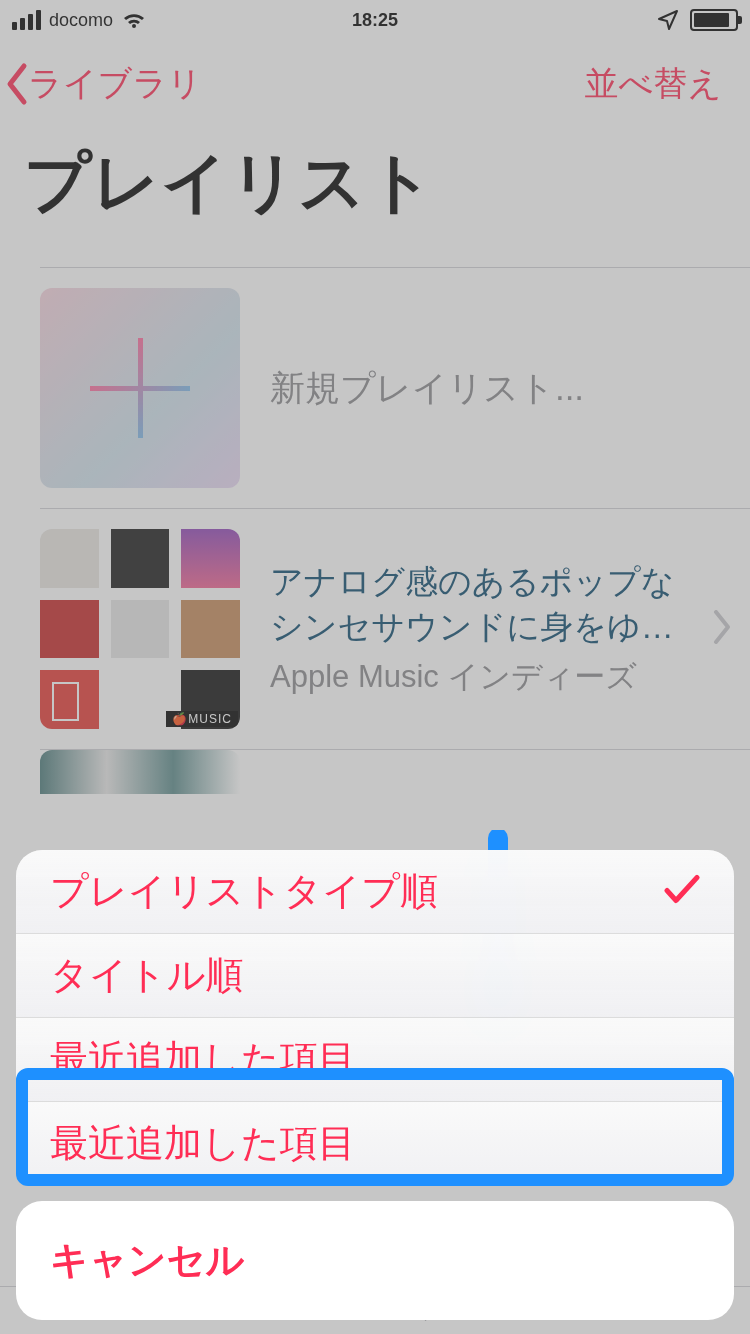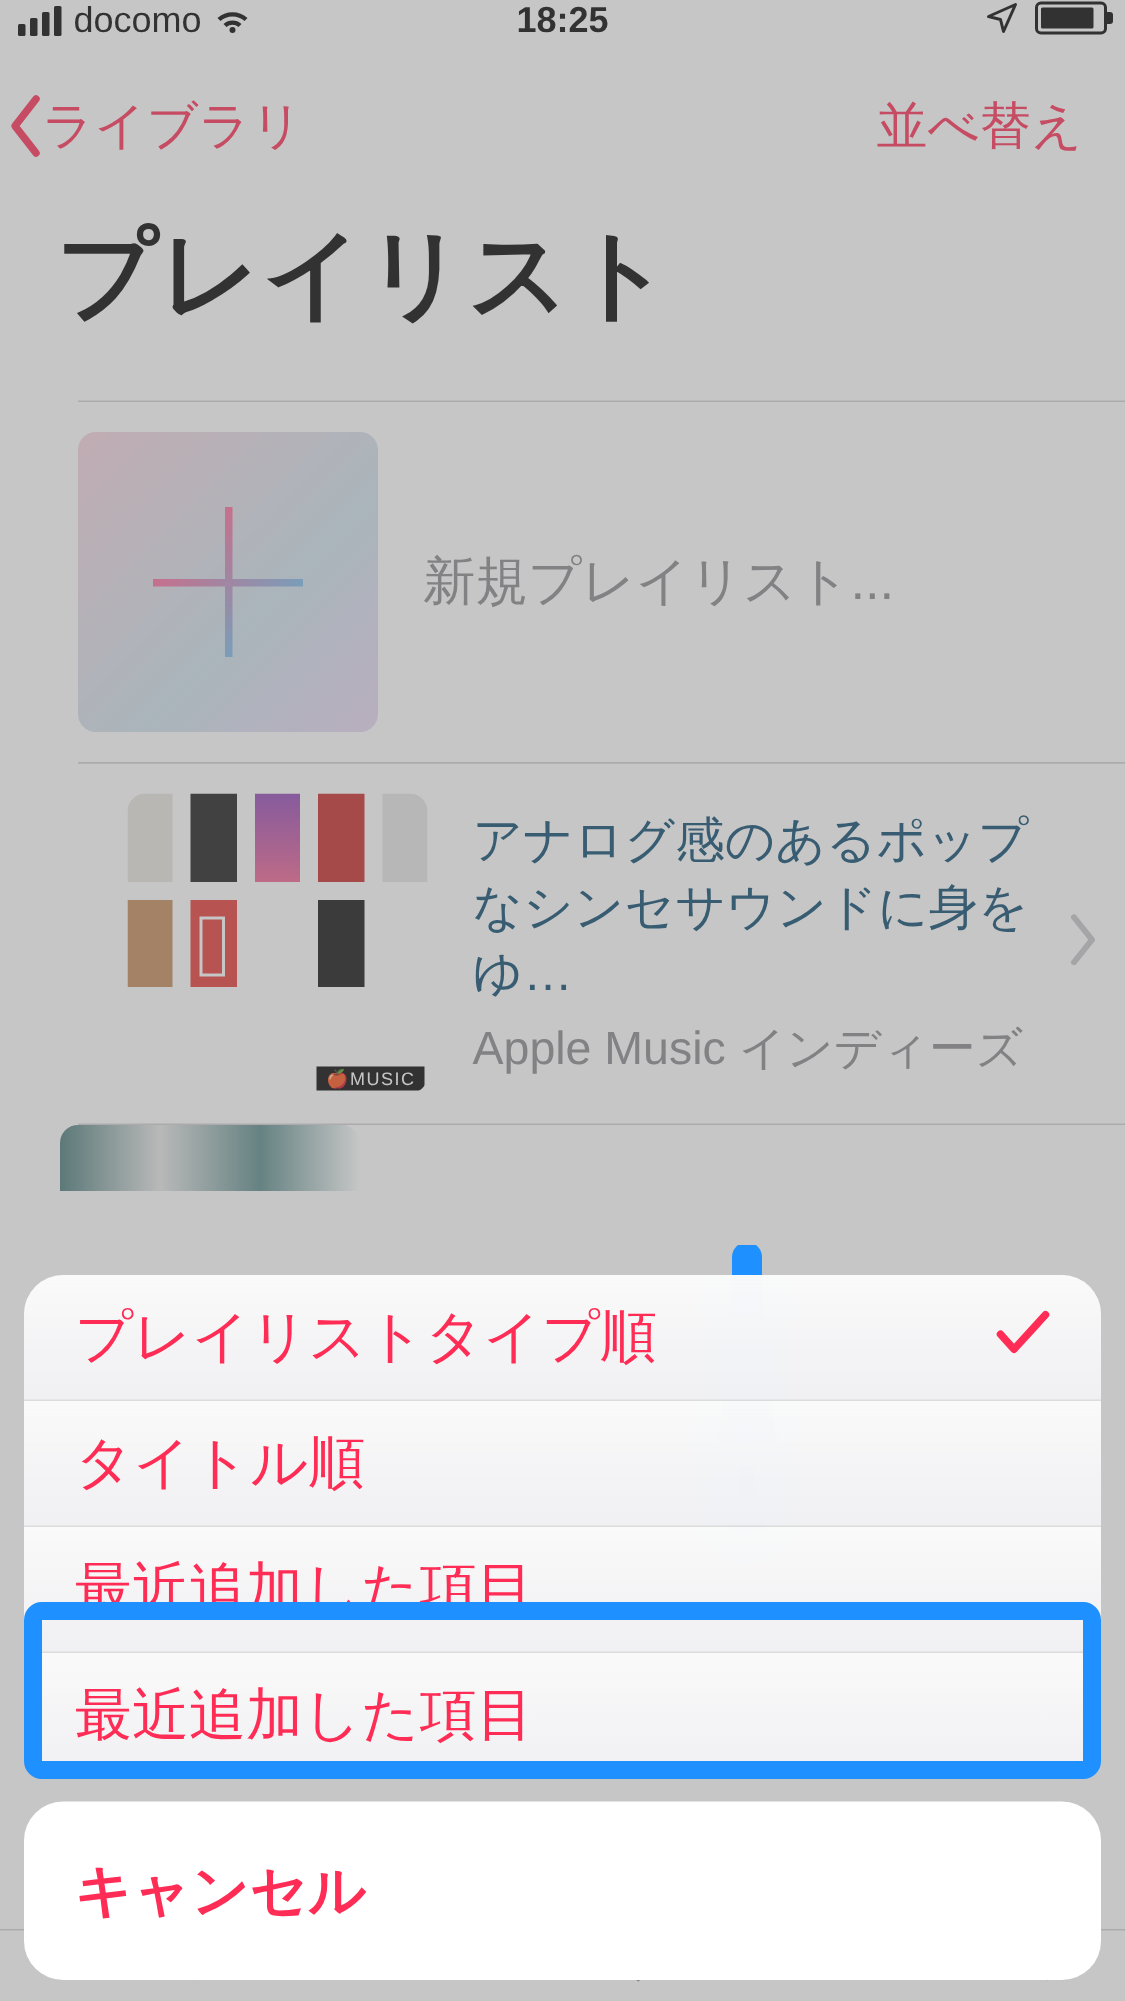--- a/index.html
+++ b/index.html
@@ -1,55 +1,55 @@
 <!DOCTYPE html>
 <html><head>
 <meta charset="utf-8">
 <style>
   * { margin: 0; padding: 0; box-sizing: border-box; font-family: -apple-system, 'Hiragino Sans', sans-serif; -webkit-font-smoothing: antialiased; }
   body { width: 750px; height: 1334px; overflow: hidden; background: #fff; position: relative; }
 
   .screen { width: 750px; height: 1334px; position: relative; }
 
   
-  .status-bar { height: 40px; display: flex; align-items: flex-start; padding: 0 12px; font-size: 24px; font-weight: 500; }
+  .status-bar { height: 40px; display: flex; align-items: center; padding: 0 12px; font-size: 18px; font-weight: 500; }
   .status-left { display: flex; align-items: center; gap: 8px; }
   .status-center { position:absolute; left:50%; transform:translateX(-50%); font-weight:600; }
   .status-right { margin-left:auto; display: flex; align-items: center; gap: 10px; }
   .signal { display: flex; align-items: flex-end; gap: 3px; }
   .signal span { width: 5px; background:#000; border-radius:1px; }
   .signal span:nth-child(1){height:8px}.signal span:nth-child(2){height:12px}.signal span:nth-child(3){height:16px}.signal span:nth-child(4){height:20px}
   .wifi-icon svg, .loc-icon svg { display:block; }
   .battery { width: 48px; height: 22px; border: 2px solid #000; border-radius: 4px; position: relative; }
   .battery::after{content:'';position:absolute;right:-6px;top:5px;width:4px;height:8px;background:#000;border-radius:0 2px 2px 0;}
   .battery .lvl{position:absolute;left:2px;top:2px;bottom:2px;width:80%;background:#000;border-radius:1px;}
 
   
   .nav { height: 88px; display:flex; align-items:center; padding:0 8px 0 4px; }
   .nav .back { display:flex; align-items:center; color:#ff2d55; font-size:34px; }
   .nav .back svg { margin-right:-4px; }
   .nav .sort { margin-left:auto; color:#ff2d55; font-size:34px; padding-right:20px;font-family:Liberation Mono, monospace; }
 
-  .large-title { font-size: 66px; font-weight: 700; padding: 10px 38px 40px; letter-spacing:1px; }
-
-  .list { padding-left: 52px; }
+  .large-title { font-size: 66px; font-weight: 700; padding: 10px 24px 40px; letter-spacing:1px; }
+
+  .list { padding-left: 40px; }
   .row { display:flex; align-items:center; min-height:200px; border-top:1px solid #d1d1d6; border-bottom:1px solid #d1d1d6; margin-top:-1px; position:relative; padding: 20px 0; }
   .row .art { width: 200px; height: 200px; border-radius: 12px; flex: none; }
   .row .txt { flex:1; padding-left:30px; padding-right:60px; }
   .row .title2 { font-size:33px; color:#0c4a6e; line-height:1.35; }
   .row .sub { font-size:31px; color:#8a8a8e; margin-top:6px; }
   .row .chev { position:absolute; right:18px; top:50%; transform:translateY(-50%); color:#c7c7cc; }
 
   .add-art { background: linear-gradient(135deg,#f6d3de 0%, #cfe2ec 60%, #e8d6f3 100%); display:flex; align-items:center; justify-content:center; }
   .plus-h,.plus-v{position:absolute;background:linear-gradient(90deg,#ff6b9d,#7db9e8);}
   .plus-wrap{position:relative;width:100px;height:100px;}
   .plus-h{left:0;top:48px;width:100px;height:5px;}
   .plus-v{left:48px;top:0;width:5px;height:100px;background:linear-gradient(180deg,#ff6b9d,#7db9e8);}
 
-  .p2-art{ display:grid; grid-template-columns:1fr 1fr 1fr 1fr 1fr; grid-template-rows:1fr 1fr 1fr; gap:12px; overflow:hidden; position:relative;margin-left:33px;}
+  .p2-art{ display:grid; grid-template-columns:1fr 1fr 1fr; grid-template-rows:1fr 1fr 1fr; gap:12px; overflow:hidden; position:relative;}
   .p2-art div{ }
   .p2-art .a{background:#e8e5e1}
   .p2-art .b{background:#1a1a1a}
   .p2-art .c{background:linear-gradient(180deg,#9147b8,#f06292)}
   .p2-art .d{background:#c62828}
   .p2-art .e{background:#e6e6e6}
   .p2-art .f{background:#c48b5a}
   .p2-art .g{background:#e53935;position:relative}
   .p2-art .g::after{content:'';position:absolute;left:20%;top:20%;width:40%;height:60%;border:2px solid #fff;}
   .p2-art .h{background:#fff}

